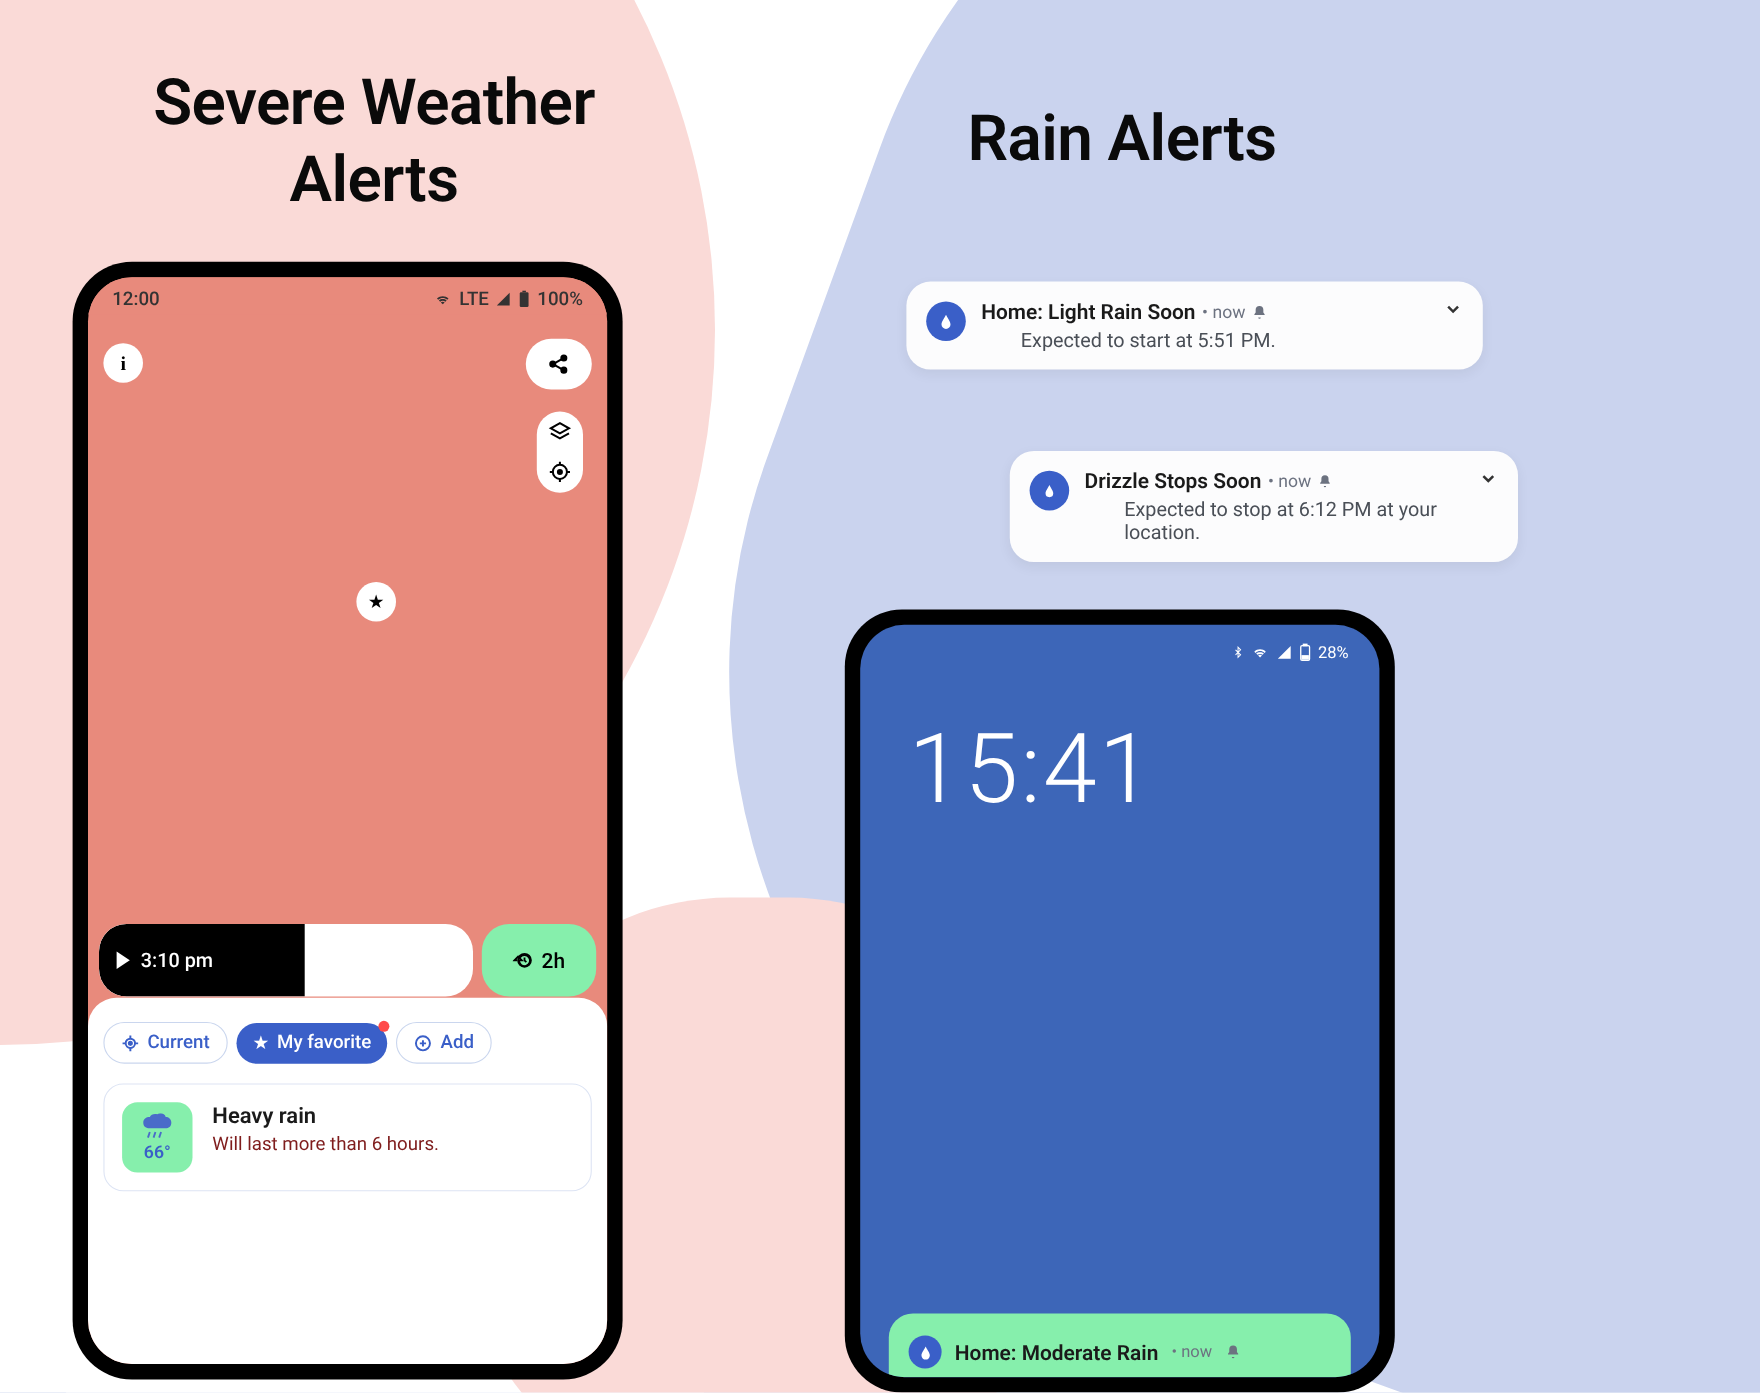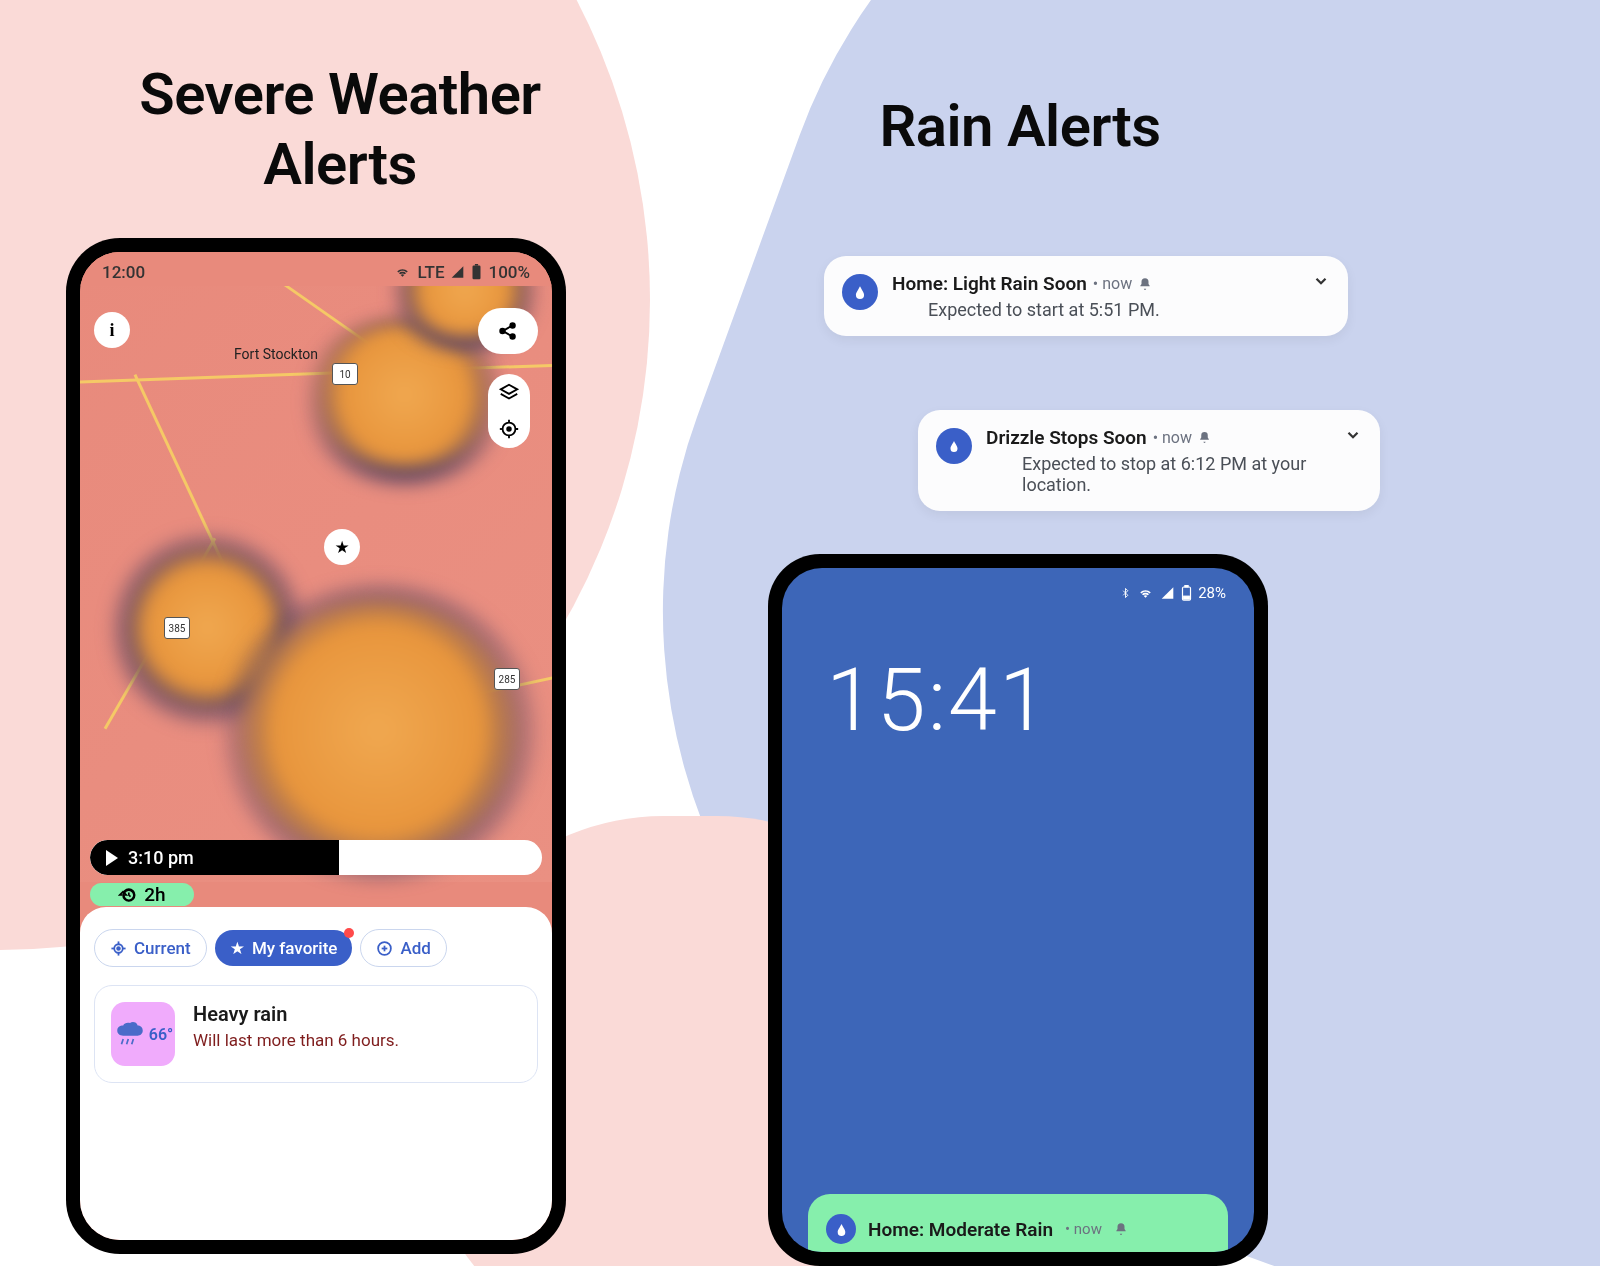--- a/index.html
+++ b/index.html
@@ -96,37 +96,37 @@
   .sh3 { top:416px; left:414px; }
 
   .map-btn { position: absolute; background:#fff; display:flex; align-items:center; justify-content:center; z-index:4; }
   .btn-info  { width:36px; height:36px; border-radius:50%; top:60px; left:14px; font-size:18px; font-weight:700; font-family:serif; color:#000;}
   .btn-share { width:60px; height:46px; border-radius:23px; top:56px; right:14px; }
   .btn-stack { width:42px; border-radius:21px; top:122px; right:22px; flex-direction:column; padding:8px 0; gap:14px;}
 
   .star-pin { position:absolute; top:277px; left:244px; width:36px; height:36px; background:#fff; border-radius:50%; display:flex; align-items:center; justify-content:center; z-index:3; font-size:17px; }
 
   
-  .timeline-row { position:absolute; top:588px; left:10px; right:10px; height:66px; display:flex; gap:8px; z-index:5;flex-direction:column;}
+  .timeline-row { position:absolute; top:588px; left:10px; right:10px; height:66px; display:flex; gap:8px; z-index:5;}
   .play-track { flex:1; background:#fff; border-radius:25px; display:flex; align-items:center; overflow:hidden; }
   .play-dark { background:#000; color:#fff; display:flex; align-items:center; gap:10px; padding:0 16px; height:100%; width:55%; border-radius:25px 0 0 25px; font-size:18px; font-weight:500;}
   .play-dark .tri { display:inline-block; width:0; height:0; border-left:12px solid #fff; border-top:8px solid transparent; border-bottom:8px solid transparent; }
   .play-light { flex:1; border-left:2px solid #555;}
   .dur-chip { width:104px; background:#86efac; border-radius:25px; display:flex; align-items:center; justify-content:center; gap:6px; font-size:19px; font-weight:500;}
 
   
   .sheet { position:absolute; top:655px; left:0; right:0; bottom:0; background:#fff; border-radius:26px 26px 0 0; padding:22px 14px 0; z-index:6;}
   .chiprow { display:flex; gap:8px; align-items:center; }
   .chip { display:flex; align-items:center; gap:7px; padding:8px 15px; border-radius:20px; font-size:17px; font-weight:500; position:relative;}
   .chip-outline { border:1.5px solid #cad6ee; color:#3a5fc8; background:#fff;}
   .chip-solid { background:#3a5fc8; color:#fff; }
   .chip-solid::after { content:""; position:absolute; top:-2px; right:-2px; width:10px; height:10px; background:#ff4a4a; border-radius:50%;}
 
   .weathercard { margin-top:18px; border:1.5px solid #dde4f4; border-radius:18px; padding:16px; display:flex; gap:18px; align-items:flex-start;}
-  .wicon { width:64px; height:64px; background:#f0abfc; border-radius:14px; display:flex; flex-direction:row; align-items:center; justify-content:center; gap:2px;}
+  .wicon { width:64px; height:64px; background:#86efac; border-radius:14px; display:flex; flex-direction:column; align-items:center; justify-content:center; gap:2px;}
   .wicon svg { width:34px; height:24px; }
   .wicon .temp { font-size:16px; font-weight:600; color:#3a5fc8;}
   .wtxt .t1 { font-size:20px; font-weight:600; color:#1a1a1a; margin-bottom:4px;}
   .wtxt .t2 { font-size:17px; color:#7f1d1d;}
 
   
   .phone-right {
     position:absolute;
     top:554px; left:768px;
     width:500px; height:712px;
@@ -193,40 +193,20 @@
         <span>
           <svg width="11" height="16" viewBox="0 0 12 20" fill="#333">
               <rect x="1" y="2" width="10" height="17" rx="1.5"></rect>
               <rect x="4" y="0" width="4" height="2"></rect>
             </svg>
         </span>
         <span>100%</span>
       </span>
     </div>
 
-    <div class="map">
-      <div class="road r1"></div>
-        <div class="road r2"></div>
-        <div class="road r3"></div>
-        <div class="road r4"></div>
-        <div class="road r5"></div>
-      <div class="cloud c-dark c1"></div>
-        <div class="cloud c-orange c2"></div>
-      <div class="cloud c-dark c3"></div>
-        <div class="cloud c-orange c4"></div>
-      <div class="cloud c-dark c5"></div>
-        <div class="cloud c-orange c6"></div>
-      <div class="cloud c-dark c7"></div>
-        <div class="cloud c-orange c8"></div>
-
-      <span class="citylabel">Fort Stockton</span>
-      <span class="shield sh1">10</span>
-      <span class="shield sh2">385</span>
-      <span class="shield sh3">285</span>
-    </div>
 
     <div class="map-btn btn-info">
       <span>i</span>
     </div>
     <div class="map-btn btn-share">
       <svg width="22" height="22" viewBox="0 0 24 24" fill="none" stroke="#000" stroke-width="2">
           <circle cx="6" cy="12" r="2.5" fill="#000"></circle>
           <circle cx="17" cy="6" r="2.5" fill="#000"></circle>
           <circle cx="17" cy="18" r="2.5" fill="#000"></circle>
           <line x1="8" y1="11" x2="15" y2="7"></line>

